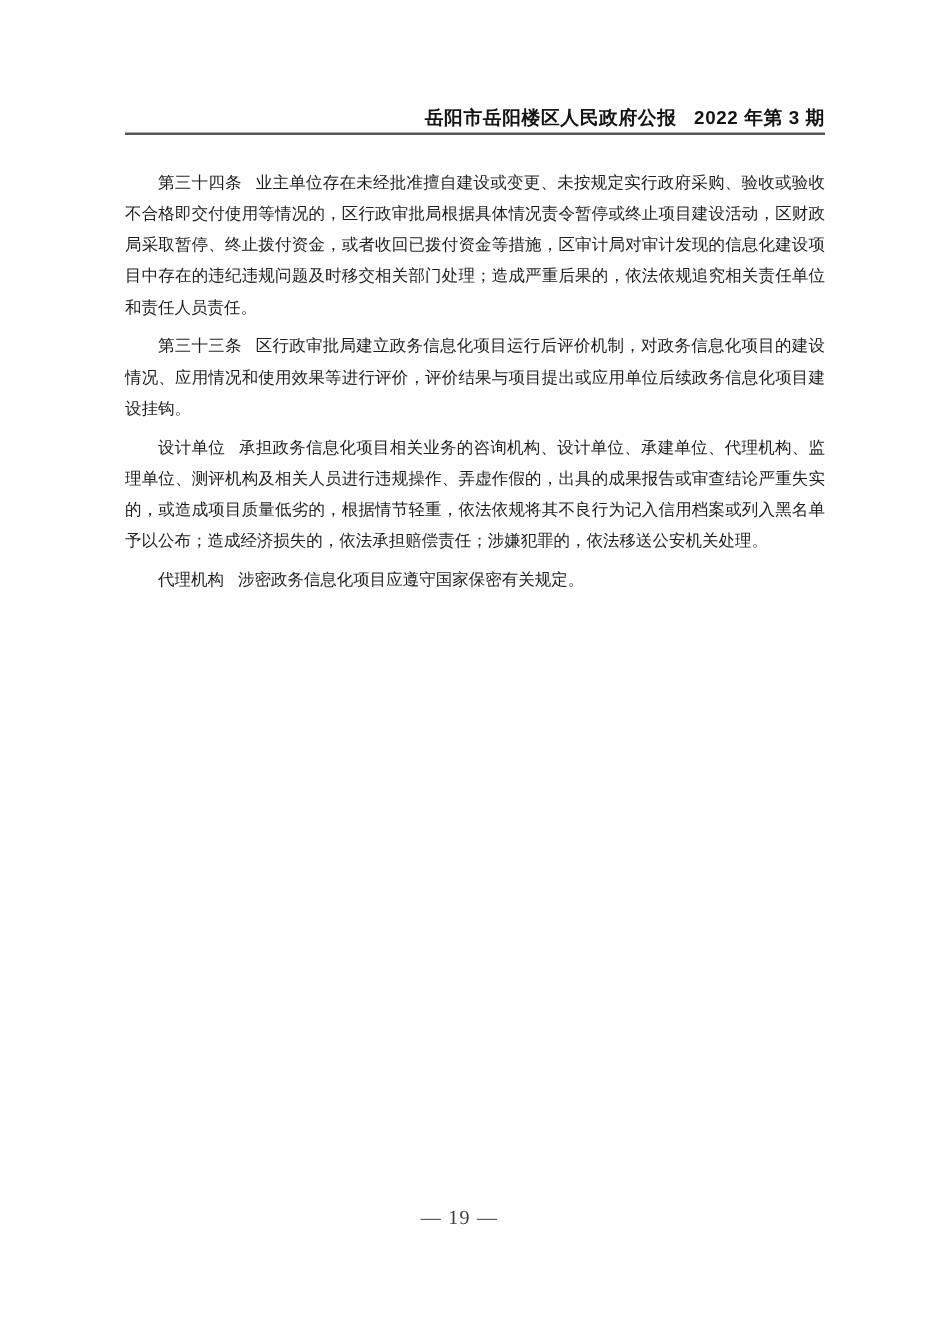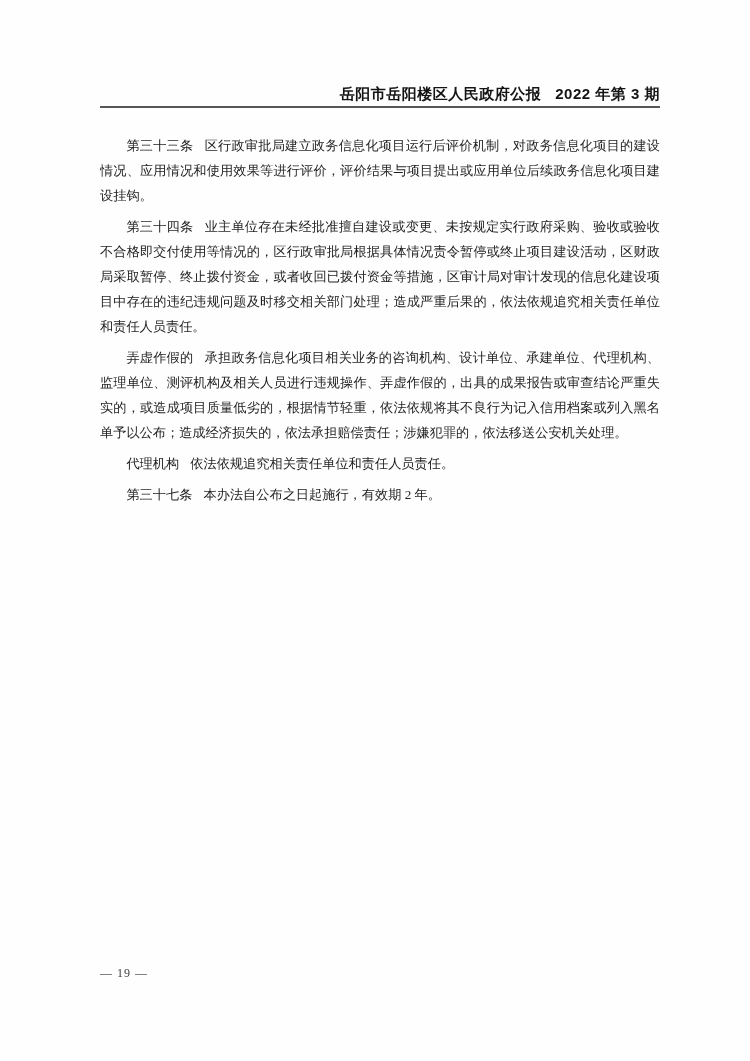--- a/index.html
+++ b/index.html
@@ -65,61 +65,58 @@
   }
   .chapter-heading .chap-title {
     letter-spacing: 0.35em;
   }
   
   .page-footer {
     position: absolute;
     top: 966px;
     left: 100px;
     width: 560px;
-    text-align: left;
+    text-align: center;
     padding-right: 25px;
     box-sizing: border-box;
-    font-size: 12px;
+    font-size: 16px;
     color: #3d3d3d;
     letter-spacing: 1px;
   }
 </style>
 </head>
 <body>
 
 <div class="page">
 
   <div class="page-header">
     <span>岳阳市岳阳楼区人民政府公报</span><span class="issue">2022 年第 3 期</span>
   </div>
 
   <div class="header-rule"></div>
 
   <div class="doc-body">
 
     <p>
+      <span class="art-num">第三十四条</span><span>业主单位存在未经批准擅自建设或变更、未按规定实行政府采购、验收或验收不合格即交付使用等情况的，区行政审批局根据具体情况责令暂停或终止项目建设活动，区财政局采取暂停、终止拨付资金，或者收回已拨付资金等措施，区审计局对审计发现的信息化建设项目中存在的违纪违规问题及时移交相关部门处理；造成严重后果的，依法依规追究相关责任单位和责任人员责任。</span>
+    </p>
+
+    <p>
       <span class="art-num">第三十三条</span><span>区行政审批局建立政务信息化项目运行后评价机制，对政务信息化项目的建设情况、应用情况和使用效果等进行评价，评价结果与项目提出或应用单位后续政务信息化项目建设挂钩。</span>
     </p>
 
     <p>
-      <span class="art-num">第三十四条</span><span>业主单位存在未经批准擅自建设或变更、未按规定实行政府采购、验收或验收不合格即交付使用等情况的，区行政审批局根据具体情况责令暂停或终止项目建设活动，区财政局采取暂停、终止拨付资金，或者收回已拨付资金等措施，区审计局对审计发现的信息化建设项目中存在的违纪违规问题及时移交相关部门处理；造成严重后果的，依法依规追究相关责任单位和责任人员责任。</span>
-    </p>
-
-    <p>
-      <span class="art-num">弄虚作假的</span><span>承担政务信息化项目相关业务的咨询机构、设计单位、承建单位、代理机构、监理单位、测评机构及相关人员进行违规操作、弄虚作假的，出具的成果报告或审查结论严重失实的，或造成项目质量低劣的，根据情节轻重，依法依规将其不良行为记入信用档案或列入黑名单予以公布；造成经济损失的，依法承担赔偿责任；涉嫌犯罪的，依法移送公安机关处理。</span>
+      <span class="art-num">设计单位</span><span>承担政务信息化项目相关业务的咨询机构、设计单位、承建单位、代理机构、监理单位、测评机构及相关人员进行违规操作、弄虚作假的，出具的成果报告或审查结论严重失实的，或造成项目质量低劣的，根据情节轻重，依法依规将其不良行为记入信用档案或列入黑名单予以公布；造成经济损失的，依法承担赔偿责任；涉嫌犯罪的，依法移送公安机关处理。</span>
     </p>
 
 
     <p>
-      <span class="art-num">代理机构</span><span>依法依规追究相关责任单位和责任人员责任。</span>
+      <span class="art-num">代理机构</span><span>涉密政务信息化项目应遵守国家保密有关规定。</span>
     </p>
 
-    <p>
-      <span class="art-num">第三十七条</span><span>本办法自公布之日起施行，有效期 2 年。</span>
-    </p>
 
   </div>
 
   <div class="page-footer">
     <span>— 19 —</span>
   </div>
 
 </div>
 
 </body></html>

